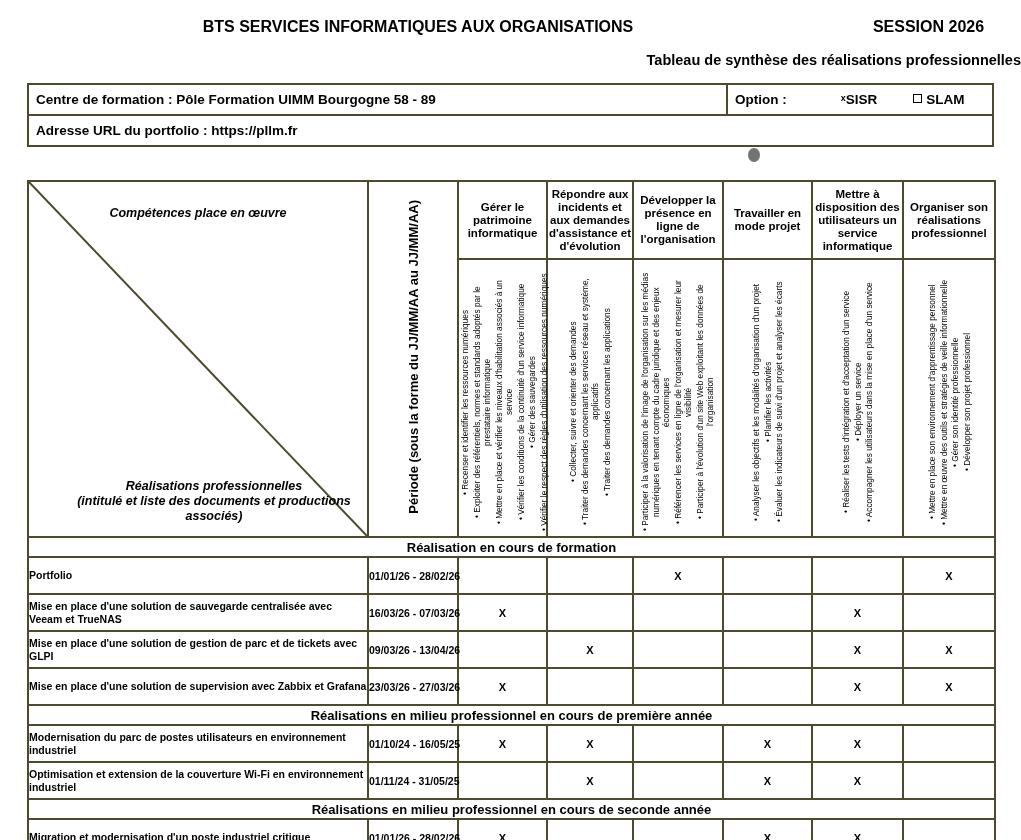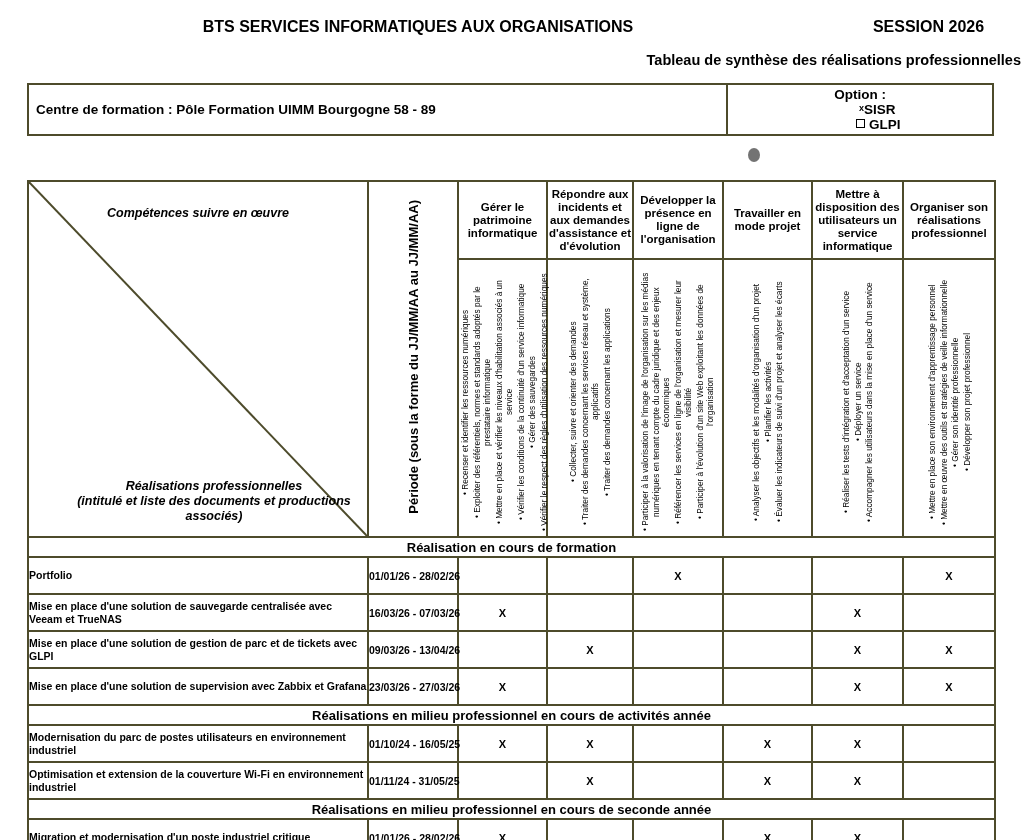--- a/index.html
+++ b/index.html
@@ -43,23 +43,23 @@
   .ident td {
     border: 2px solid #4d4b2b;
     height: 31px;
     padding: 2px 7px;
     font-size: 13.5px;
     font-weight: bold;
     vertical-align: middle;
   }
   .ident .c-left  { width: 701px; }
   .ident .c-right { width: 266px; }
-  .opt-wrap { display: flex; align-items: center; white-space: nowrap; flex-direction: column; }
+  .opt-wrap { display: flex; align-items: center; white-space: nowrap; }
   .opt-label { }
-  .opt-sisr { margin-left: 34px; }
+  .opt-sisr { margin-left: 54px; }
   .opt-sisr .mark { font-size: 9px; vertical-align: 3px; }
   .opt-slam { margin-left: 36px; }
   .box-empty {
     display: inline-block; width: 9px; height: 9px;
     border: 1.6px solid #000; margin-right: 4px; vertical-align: 1px;
   }
   .url-cell { }
 
   
   .dot-cursor {
@@ -173,23 +173,26 @@
   <div class="sub-title">Tableau de synthèse des réalisations professionnelles</div>
 
   <table class="ident">
     <tbody>
       <tr>
         <td class="c-left">Centre de formation : Pôle Formation UIMM Bourgogne 58 - 89</td>
         <td class="c-right">
           <div class="opt-wrap">
             <span class="opt-label">Option :</span>
             <span class="opt-sisr"><span class="mark">x</span><span>SISR</span></span>
-            <span class="opt-slam"><span class="box-empty"></span><span>GLPI</span></span>
+            <span class="opt-slam"><span class="box-empty"></span><span>SLAM</span></span>
           </div>
         </td>
+      </tr>
+      <tr>
+        <td class="url-cell" colspan="2">Adresse URL du portfolio : https://pllm.fr</td>
       </tr>
     </tbody>
   </table>
 
   <div class="dot-cursor"></div>
 
   <table class="grid">
     <colgroup>
       <col class="w-real">
         <col class="w-per">
@@ -200,21 +203,21 @@
         <col class="w-c5">
         <col class="w-c6">
     </colgroup>
     <tbody>
 
       <tr>
         <td class="corner" rowspan="2">
           <svg class="diag" viewBox="0 0 340 356" preserveAspectRatio="none">
             <line x1="0" y1="0" x2="340" y2="356" stroke="#4d4b2b" stroke-width="2"></line>
           </svg>
-          <div class="comp-label">Compétences suivre en œuvre</div>
+          <div class="comp-label">Compétences place en œuvre</div>
           <div class="real-label">
             <span>Réalisations professionnelles</span><br>
             <span>(intitulé et liste des documents et productions associés)</span>
           </div>
         </td>
         <td class="per-head" rowspan="2">
           <span class="vtext">Période (sous la forme du JJ/MM/AA au JJ/MM/AA)</span>
         </td>
 
         <td class="comp-head">Gérer le patrimoine informatique</td>
@@ -313,21 +316,21 @@
           <td class="r-title">Mise en place d'une solution de supervision avec Zabbix et Grafana</td>
           <td class="r-period">23/03/26 - 27/03/26</td>
           <td class="r-x">X</td>
           <td class="r-x"></td>
           <td class="r-x"></td>
           <td class="r-x"></td>
           <td class="r-x">X</td>
           <td class="r-x">X</td>
         </tr>
         <tr>
-          <td class="band" colspan="8">Réalisations en milieu professionnel en cours de activités année</td>
+          <td class="band" colspan="8">Réalisations en milieu professionnel en cours de première année</td>
         </tr>
         <tr class="data-row">
           <td class="r-title">Modernisation du parc de postes utilisateurs en environnement industriel</td>
           <td class="r-period">01/10/24 - 16/05/25</td>
           <td class="r-x">X</td>
           <td class="r-x">X</td>
           <td class="r-x"></td>
           <td class="r-x">X</td>
           <td class="r-x">X</td>
           <td class="r-x"></td>

